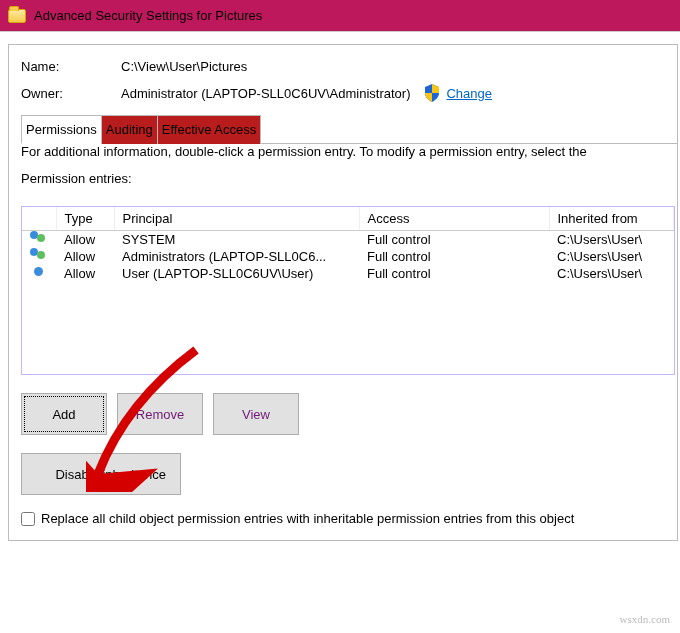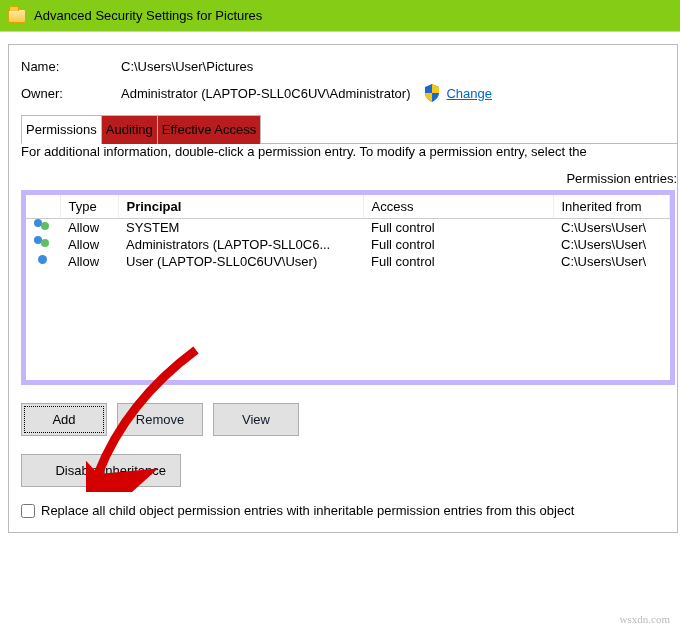--- a/index.html
+++ b/index.html
@@ -12,21 +12,21 @@
       height: 633px;
       overflow: hidden;
       position: relative;
     }
     .titlebar {
       height: 32px;
       display: flex;
       align-items: center;
       padding: 0 8px;
       border-bottom: 1px solid #ccc;
-      background: #84cc16;
+      background: #be185d;
       gap: 8px;
     }
     .folder-icon {
       width: 18px; height: 14px;
       background: linear-gradient(#ffe9a2,#f7c94b);
       border: 1px solid #d9a600;
       border-radius: 2px;
       position: relative;
     }
     .folder-icon::before {
@@ -66,66 +66,66 @@
       border-bottom: none;
       background: #fff;
       margin-right: -1px;
       cursor: pointer;
       position: relative;
       top: 1px;
     }
     .tab.inactive { background: #b91c1c; }
     .tab.active { background: #fff; border-bottom: 1px solid #fff; }
     .info-text { margin: 0 0 12px 0; white-space: nowrap; }
-    .entries-label { margin-bottom: 4px; text-align: right; }
+    .entries-label { margin-bottom: 20px; }
     .table-wrap {
-      border: 5px solid #c4b5fd;
+      border: 1px solid #c4b5fd;
       width: 654px;
-      height: 195px;
+      height: 169px;
       overflow: hidden;
     }
     table { width: 100%; border-collapse: collapse; font-size: 13px; }
     th {
       text-align: left;
       font-weight: normal;
       padding: 4px 8px;
       background: #fff;
       border-bottom: 1px solid #ccc;
       border-right: 1px solid #eee;
     }
     th:first-child { width: 34px; }
     th:nth-child(2) { width: 58px; }
-    th:nth-child(3) { width: 245px; font-weight: bold; }
+    th:nth-child(3) { width: 245px; }
     th:nth-child(4) { width: 190px; }
     td { padding: 0 8px; white-space: nowrap; overflow: hidden; text-overflow: ellipsis; max-width: 0; }
     td:first-child { width: 34px; text-align: center; }
     .user-icon, .single-user-icon {
       display: inline-block;
       width: 18px; height: 14px;
       position: relative;
     }
     .user-icon::before, .user-icon::after,
     .single-user-icon::before {
       content: "";
       position: absolute;
       border-radius: 50%;
     }
     .user-icon::before { width: 8px; height: 8px; background: #3a8dde; left: 0; top: 0; }
     .user-icon::after  { width: 8px; height: 8px; background: #5fbf5f; left: 7px; top: 3px; }
     .single-user-icon::before { width: 9px; height: 9px; background: #3a8dde; left: 4px; top: 2px; }
     .btn-row { display: flex; gap: 10px; margin-top: 18px; }
     button.winbtn {
       min-width: 86px;
-      height: 33px;
+      height: 42px;
       background: #e1e1e1;
       border: 1px solid #adadad;
       font: inherit;
       cursor: pointer;
     }
-    button.winbtn:disabled { color: #0f172a; cursor: default; }
+    button.winbtn:disabled { color: #701a75; cursor: default; }
     button.selected { outline: 1px dotted #000; outline-offset: -4px; }
     button.wide { min-width: 160px; padding: 0 14px; text-align: right; }
     .chk-row { display: flex; align-items: flex-end; gap: 6px; margin-top: 16px; }
     .chk-row input { width: 14px; height: 14px; }
     .arrow {
       position: absolute;
       left: 86px;
       top: 342px;
       width: 140px;
       height: 150px;
@@ -144,21 +144,21 @@
 
 <div class="titlebar">
   <span class="folder-icon"></span>
   <span>Advanced Security Settings for Pictures</span>
 </div>
 
 <div class="outer-panel">
 
   <div class="hdr-row">
     <span class="hdr-label">Name:</span>
-    <span>C:\Users\User\Pictures</span>
+    <span>C:\View\User\Pictures</span>
   </div>
 
   <div class="hdr-row">
     <span class="hdr-label">Owner:</span>
     <span>Administrator (LAPTOP-SLL0C6UV\Administrator)</span>
     <span class="shield-icon">
       <svg viewBox="0 0 16 18">
           <path d="M8 0 L15 3 V9 C15 13 12 16 8 18 C4 16 1 13 1 9 V3 Z" fill="#1e66d0"></path>
           <path d="M8 0 L15 3 V9 H8 Z" fill="#f5c518"></path>
           <path d="M8 9 H1 V9 C1 13 4 16 8 18 Z" fill="#f5c518"></path>

